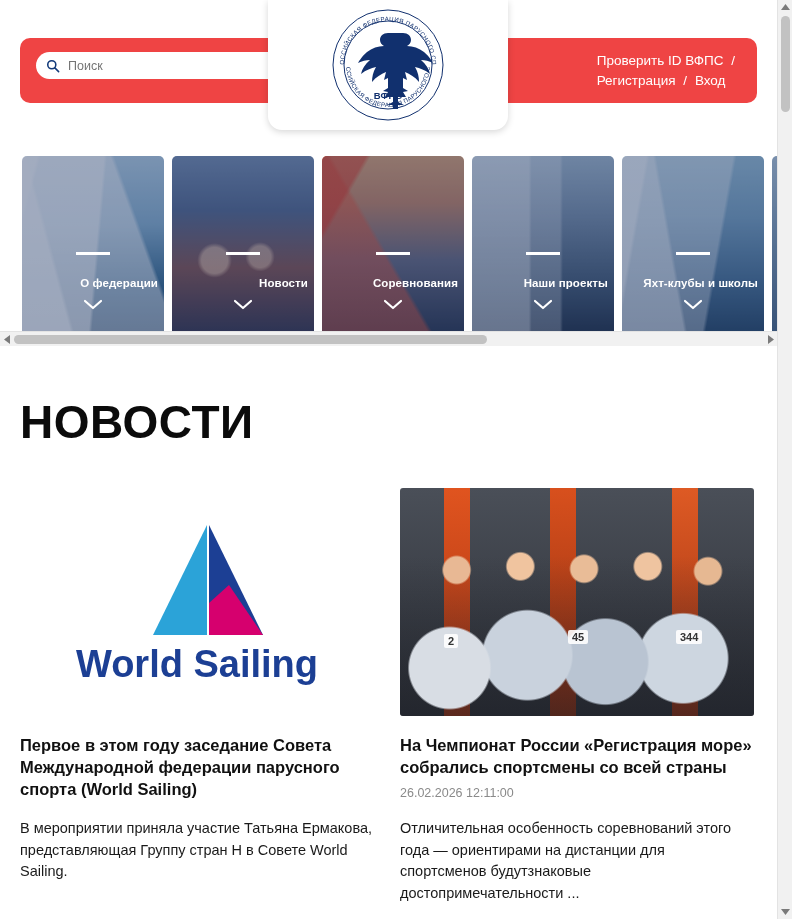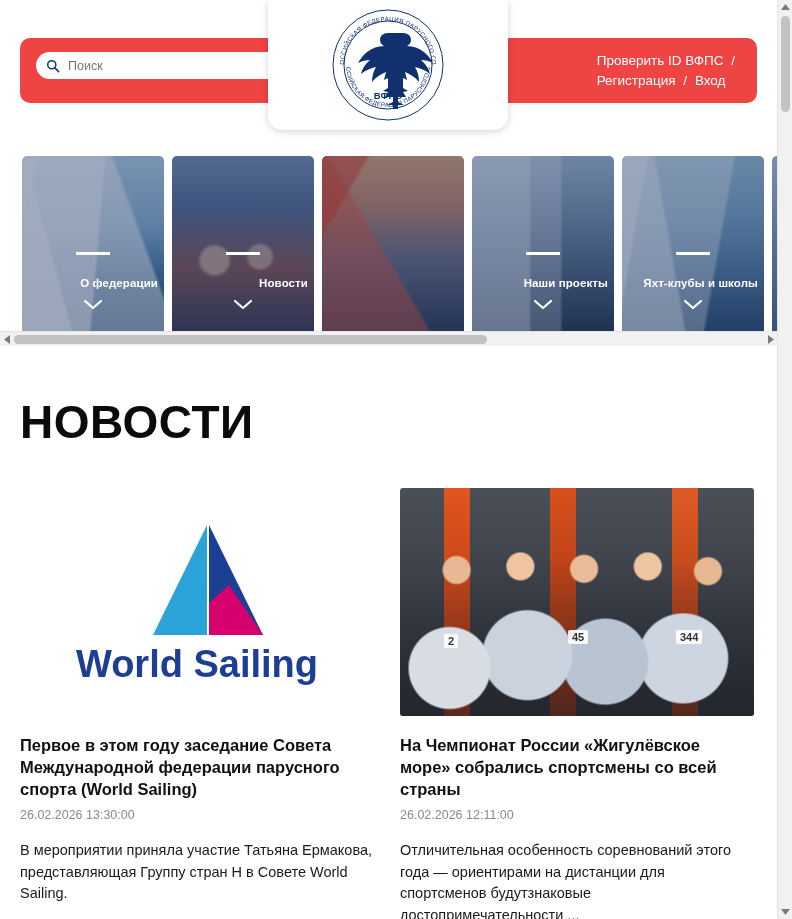--- a/index.html
+++ b/index.html
@@ -408,20 +408,27 @@
           <div class="label">Новости</div>
           <svg class="chev" width="20" height="11" viewBox="0 0 20 11">
             <polyline points="2,2 10,9 18,2" fill="none" stroke="#ffffff" stroke-width="2.2" stroke-linecap="round" stroke-linejoin="round"></polyline>
           </svg>
         </div>
       </div>
 
       <div class="nav-card">
         <div class="photo ph3"></div>
         <div class="tint"></div>
+        <div class="card-inner">
+          <div class="dash"></div>
+          <div class="label">Соревнования</div>
+          <svg class="chev" width="20" height="11" viewBox="0 0 20 11">
+            <polyline points="2,2 10,9 18,2" fill="none" stroke="#ffffff" stroke-width="2.2" stroke-linecap="round" stroke-linejoin="round"></polyline>
+          </svg>
+        </div>
       </div>
 
       <div class="nav-card">
         <div class="photo ph4"></div>
         <div class="tint"></div>
         <div class="card-inner">
           <div class="dash"></div>
           <div class="label">Наши проекты</div>
           <svg class="chev" width="20" height="11" viewBox="0 0 20 11">
             <polyline points="2,2 10,9 18,2" fill="none" stroke="#ffffff" stroke-width="2.2" stroke-linecap="round" stroke-linejoin="round"></polyline>
@@ -474,38 +481,37 @@
         <div class="ws-logo">
           <svg width="280" height="190" viewBox="0 0 280 190">
             <path d="M150 18 L150 128 L96 128 Z" fill="#2ba3d8"></path>
             <path d="M152 18 L206 128 L152 128 Z" fill="#1c3f94"></path>
             <path d="M172 78 L206 128 L152 128 L152 96 Z" fill="#d6006e"></path>
             <text x="140" y="170" text-anchor="middle" font-size="38" font-weight="bold" fill="#1c3f94" font-family="'Liberation Sans', sans-serif">World Sailing</text>
           </svg>
         </div>
       </div>
       <div class="news-headline">Первое в этом году заседание Совета Международной федерации парусного спорта (World Sailing)</div>
-      <div class="news-date">26.02.2026 13:30:00</div>
       <div class="news-excerpt">В мероприятии приняла участие Татьяна Ермакова, представляющая Группу стран H в Совете World Sailing.</div>
     </div>
 
     <div class="news-item">
       <div class="news-thumb">
         <div class="photo2">
           <div class="stripe-a"></div>
           <div class="stripe-b"></div>
           <div class="stripe-c"></div>
           <div class="people"></div>
           <div class="faces"></div>
           <div class="bib" style="left:44px; top:146px;">2</div>
           <div class="bib" style="left:168px; top:142px;">45</div>
           <div class="bib" style="left:276px; top:142px;">344</div>
         </div>
       </div>
-      <div class="news-headline">На Чемпионат России «Жигулёвское море» собрались спортсмены со всей страны</div>
+      <div class="news-headline">На Чемпионат России «Регистрация море» собрались спортсмены со всей страны</div>
       <div class="news-date">26.02.2026 12:11:00</div>
       <div class="news-excerpt">Отличительная особенность соревнований этого года — ориентирами на дистанции для спортсменов будутзнаковые достопримечательности ...</div>
     </div>
 
   </div>
 
   <div class="vscroll">
     <div class="arrow-u">
       <svg width="9" height="7" viewBox="0 0 9 7">
           <polygon points="0,6 9,6 4.5,0" fill="#7a7a7a"></polygon>

